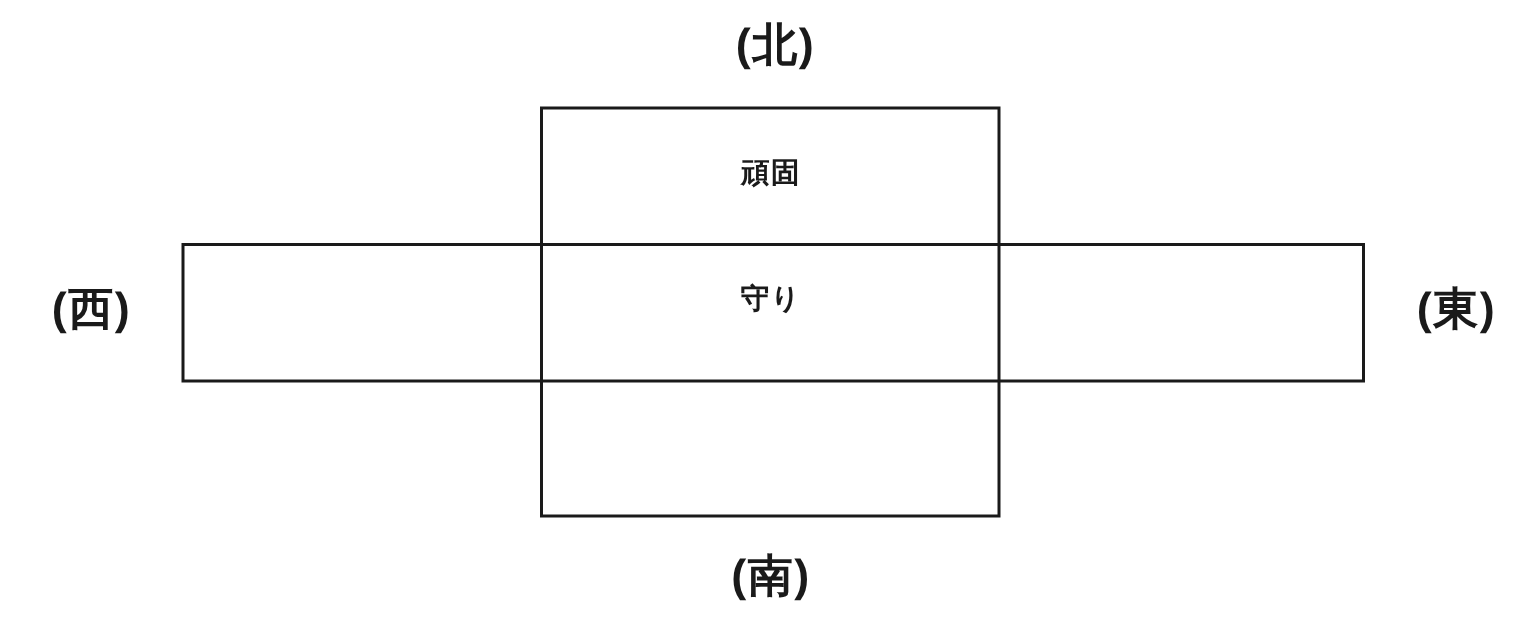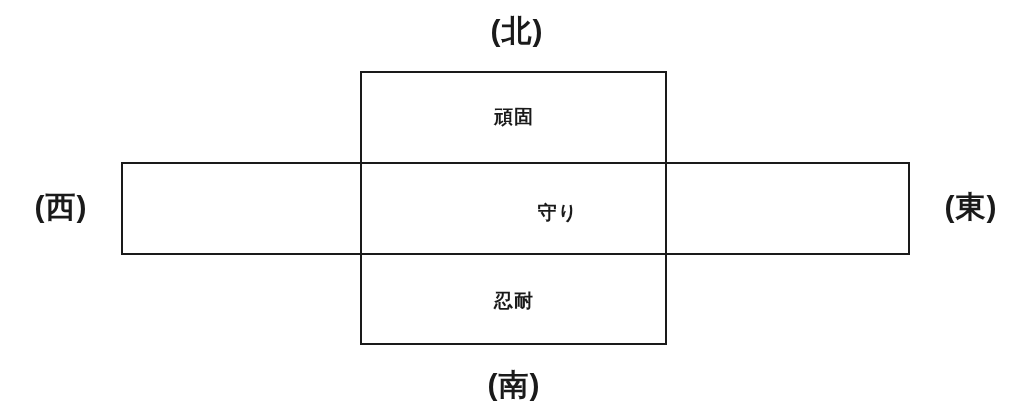--- a/index.html
+++ b/index.html
@@ -44,35 +44,34 @@
     line-height: 1;
   }
   .compass {
     font-size: 30px;
   }
   .lbl-north   { left: 517px; top: 31px;  }
   .lbl-south   { left: 514px; top: 385px; }
   .lbl-west    { left: 61px;  top: 207px; }
   .lbl-east    { left: 971px; top: 207px; }
   .cell-north  { left: 514px; top: 116px; }
-  .cell-center { left: 514px; top: 212px; margin-left: 44px; }
+  .cell-center { left: 514px; top: 200px; }
   .cell-south  { left: 514px; top: 300px; }
   .cell-west   { left: 240px; top: 208px; }
   .cell-east   { left: 788px; top: 208px; }
 </style>
 </head>
 <body>
 
 <div id="canvas">
 
   <div class="lbl compass lbl-north">(北)</div>
   <div class="lbl compass lbl-south">(南)</div>
   <div class="lbl compass lbl-west">(西)</div>
   <div class="lbl compass lbl-east">(東)</div>
 
   <div class="box vbox"></div>
   <div class="box hbox"></div>
 
   <div class="lbl cell-north">頑固</div>
   <div class="lbl cell-center">守り</div>
-  <div class="lbl cell-south">忍耐</div>
 
 </div>
 
 </body></html>

